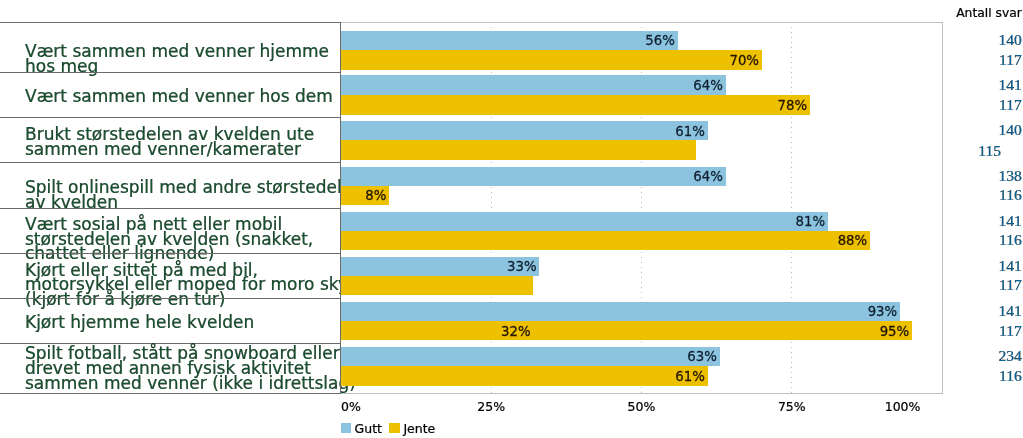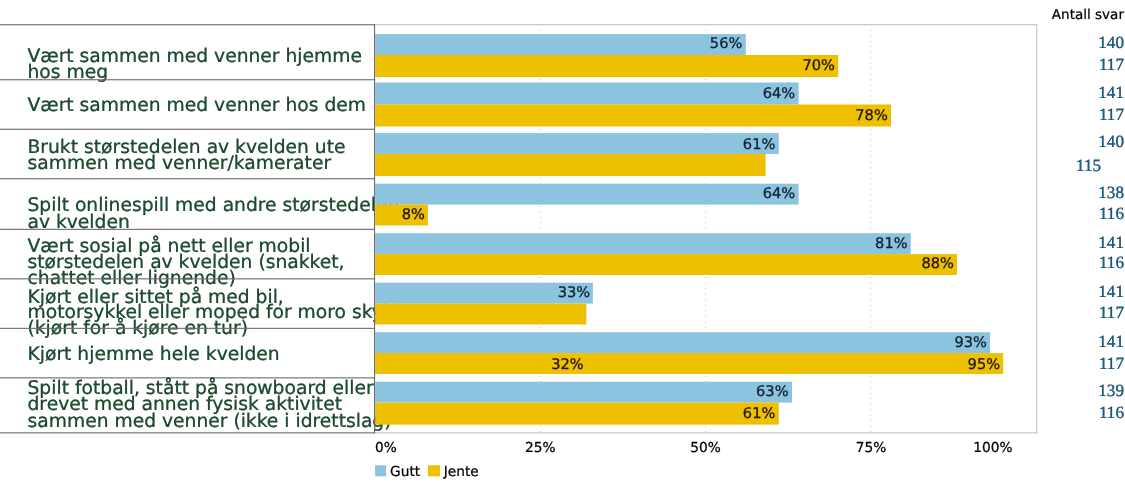--- a/index.html
+++ b/index.html
@@ -150,15 +150,15 @@
   <div class="count-val" style="left:0px;width:1021.8px;top:122.45px;">140</div>
   <div class="count-val" style="left:0px;width:1001px;top:143px;">115</div>
   <div class="count-val" style="left:0px;width:1021.8px;top:167.75px;">138</div>
   <div class="count-val" style="left:0px;width:1021.8px;top:187.20px;">116</div>
   <div class="count-val" style="left:0px;width:1021.8px;top:212.75px;">141</div>
   <div class="count-val" style="left:0px;width:1021.8px;top:232.20px;">116</div>
   <div class="count-val" style="left:0px;width:1021.8px;top:257.85px;">141</div>
   <div class="count-val" style="left:0px;width:1021.8px;top:277.40px;">117</div>
   <div class="count-val" style="left:0px;width:1021.8px;top:302.95px;">141</div>
   <div class="count-val" style="left:0px;width:1021.8px;top:322.50px;">117</div>
-  <div class="count-val" style="left:0px;width:1021.8px;top:348.25px;">139</div>
+  <div class="count-val" style="left:0px;width:1021.8px;top:348.25px;">234</div>
   <div class="count-val" style="left:0px;width:1021.8px;top:367.90px;">116</div>
 </div>
 
 </body></html>

